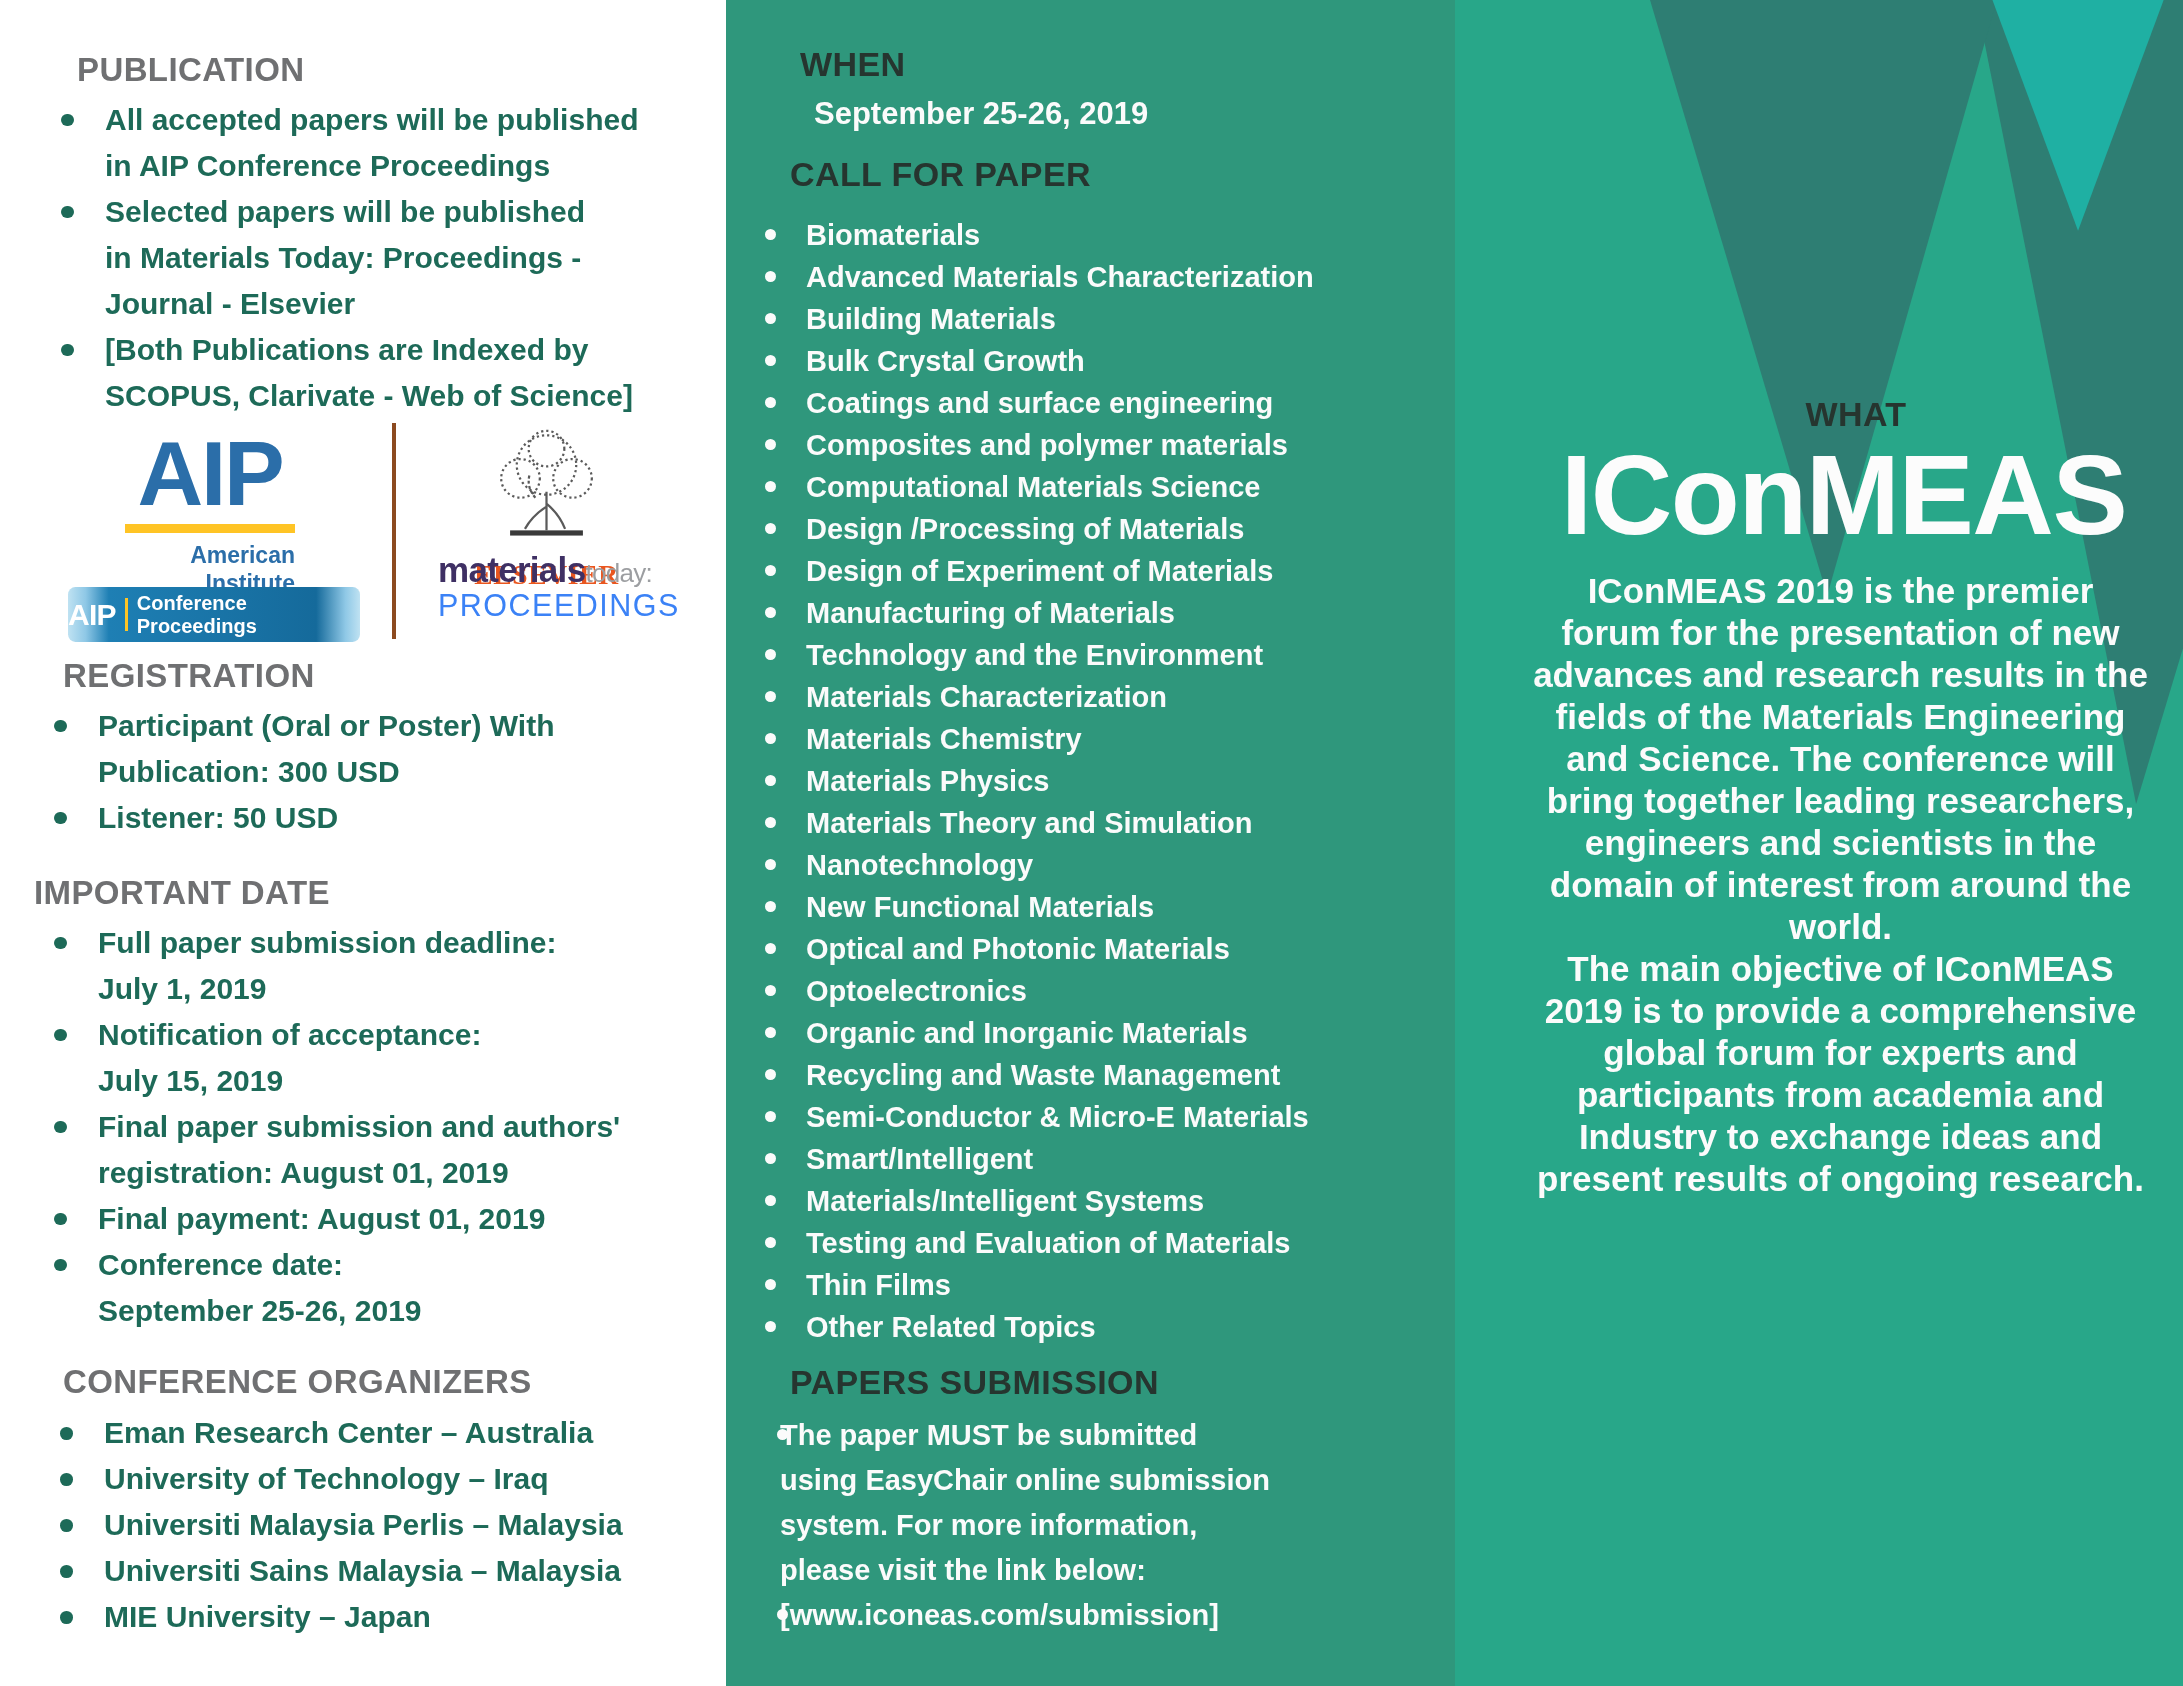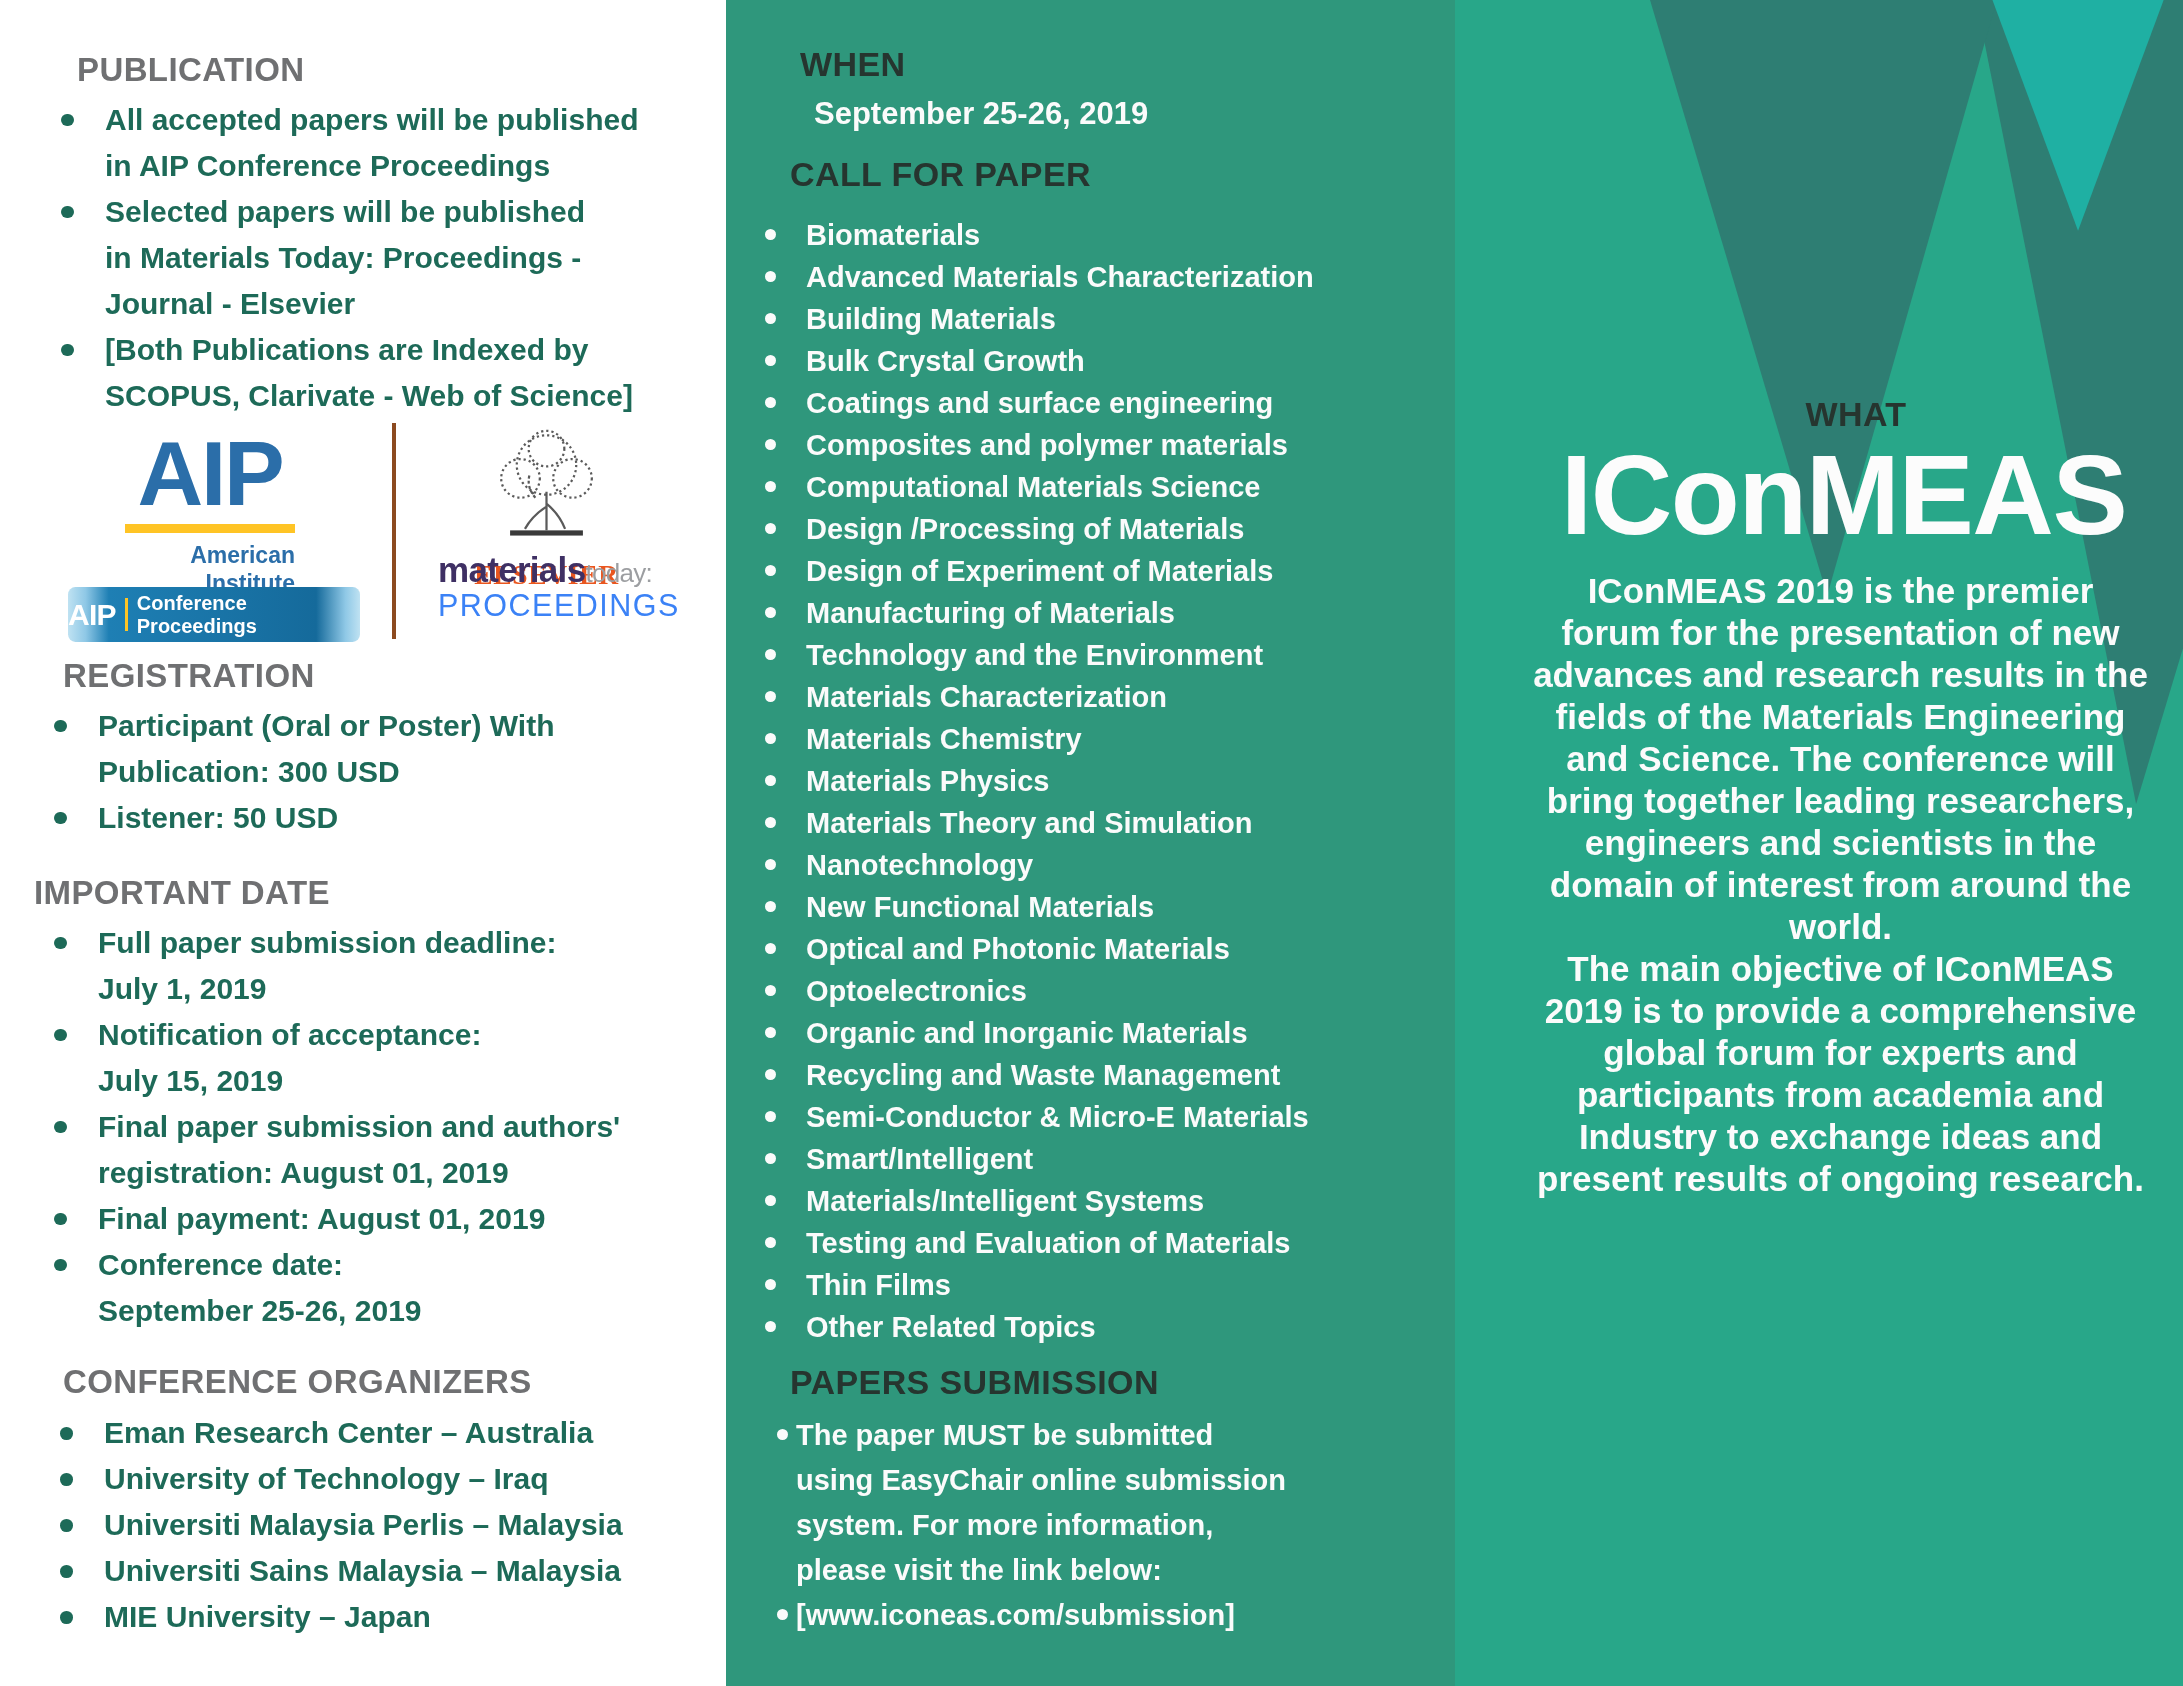--- a/index.html
+++ b/index.html
@@ -25,21 +25,21 @@
 
   .teal-list{color:#1D6A58;font-size:30px;font-weight:600;}
   .teal-list li{padding-left:68px;line-height:46px;}
   .teal-list li::before{left:24px;top:17px;width:12.7px;height:12.7px;}
 
   .topic-list{color:#FBFBFB;font-size:29px;font-weight:600;}
   .topic-list li{padding-left:80px;line-height:42px;}
   .topic-list li::before{left:39px;top:15px;width:11px;height:11px;}
 
   .ps-list{color:#FBFBFB;font-size:29px;font-weight:600;}
-  .ps-list li{padding-left:70px;line-height:45px;}
+  .ps-list li{padding-left:54px;line-height:45px;}
   .ps-list li::before{left:51px;top:16.4px;width:11px;height:11px;}
 
   .white-par{color:#FBFBFB;font-size:35px;font-weight:600;line-height:42px;margin:0;}
 
   
   .aip-logo{position:absolute;left:125px;top:428px;width:170px;text-align:right;}
   .aip-acronym{font-size:91px;font-weight:700;color:#2B6EA9;letter-spacing:-2.2px;line-height:1;text-align:center;}
   .aip-bar{height:9.7px;background:#FFC425;margin:4.5px 0 7.4px 0;}
   .aip-name{font-size:23px;font-weight:700;color:#2B6EA9;line-height:1.25;}
   .logo-divider{position:absolute;left:392px;top:423px;width:3.7px;height:216px;background:#8C4A1F;}

